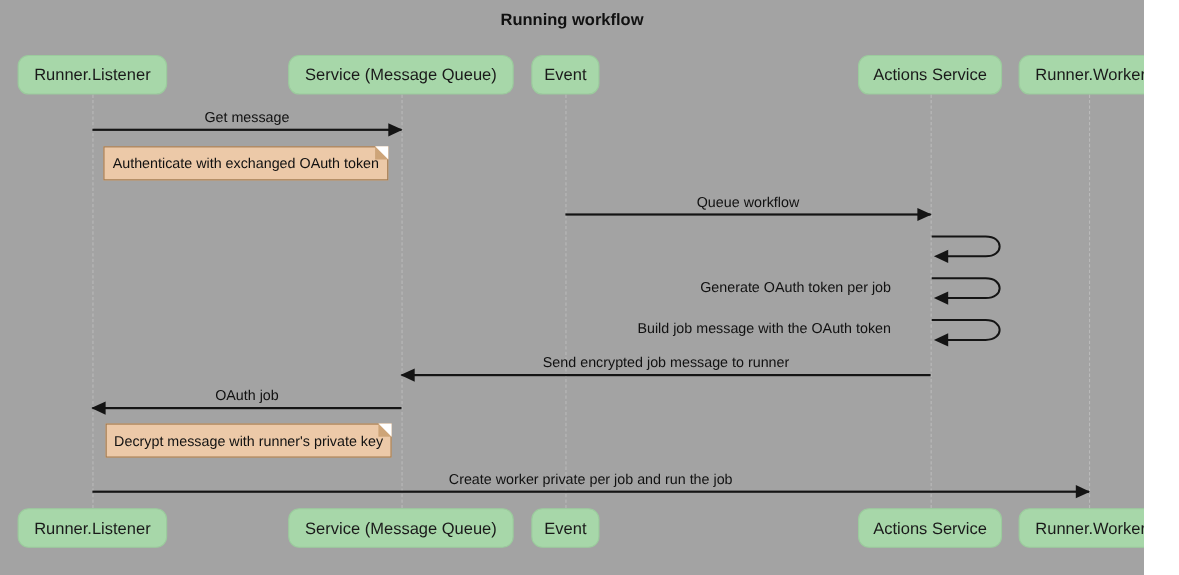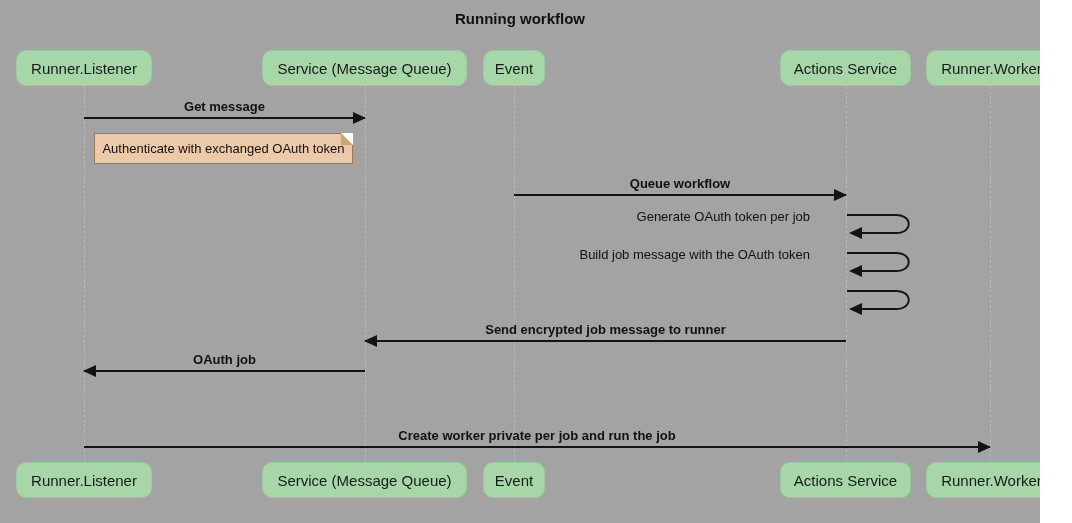--- a/index.html
+++ b/index.html
@@ -17,32 +17,32 @@
   }
   .actor {
     position:absolute; height:36px; background:#a7d7a9;
     border:1px solid #9bcb9d; border-radius:10px;
     display:flex; align-items:center; justify-content:center;
     font-size:15px; color:#1a1a1a; box-sizing:border-box; white-space:nowrap;
   }
   .msg { position:absolute; }
   .msg-label {
     position:absolute; bottom:3px; left:0; right:0; text-align:center;
-    font-size:13px; white-space:nowrap; color:#111;font-weight:bold;
+    font-size:13px; white-space:nowrap; color:#111;
   }
   .arrow-line { position:absolute; left:0; right:0; top:0; height:2px; background:#141414; }
   .arrow-head {
     position:absolute; top:-5px; width:0; height:0;
     border-top:6px solid transparent; border-bottom:6px solid transparent;
   }
   .arrow-head.right { right:-1px; border-left:13px solid #141414; }
   .arrow-head.left  { left:-1px;  border-right:13px solid #141414; }
   .self-label {
     position:absolute; right:230px; font-size:13px; white-space:nowrap;
-    text-align:right; color:#111;
+    text-align:right; color:#111;margin-top:44px;
   }
   .self-loop { position:absolute; left:846px; }
   .note {
     position:absolute; background:#ecc9a8; border:1px solid #a0784e;
     display:flex; align-items:center; justify-content:center;
     font-size:13px; color:#111; box-sizing:border-box; white-space:nowrap;
   }
   .note::before {
     content:""; position:absolute; top:-1px; right:-1px;
     border-style:solid; border-width:0 12px 12px 0;
@@ -116,20 +116,23 @@
     <span class="arrow-line"></span>
     <span class="arrow-head left"></span>
   </div>
 
   <div class="msg" style="left:84px; top:370px; width:281px">
     <span class="msg-label">OAuth job</span>
     <span class="arrow-line"></span>
     <span class="arrow-head left"></span>
   </div>
 
+  <div class="note" style="left:96px; top:385px; width:260px; height:31px">
+    <span>Decrypt message with runner's private key</span>
+  </div>
 
   <div class="msg" style="left:84px; top:446px; width:906px">
     <span class="msg-label">Create worker private per job and run the job</span>
     <span class="arrow-line"></span>
     <span class="arrow-head right"></span>
   </div>
 
   <div class="actor" style="left:16px;  top:462px; width:136px">
       <span>Runner.Listener</span>
     </div>

